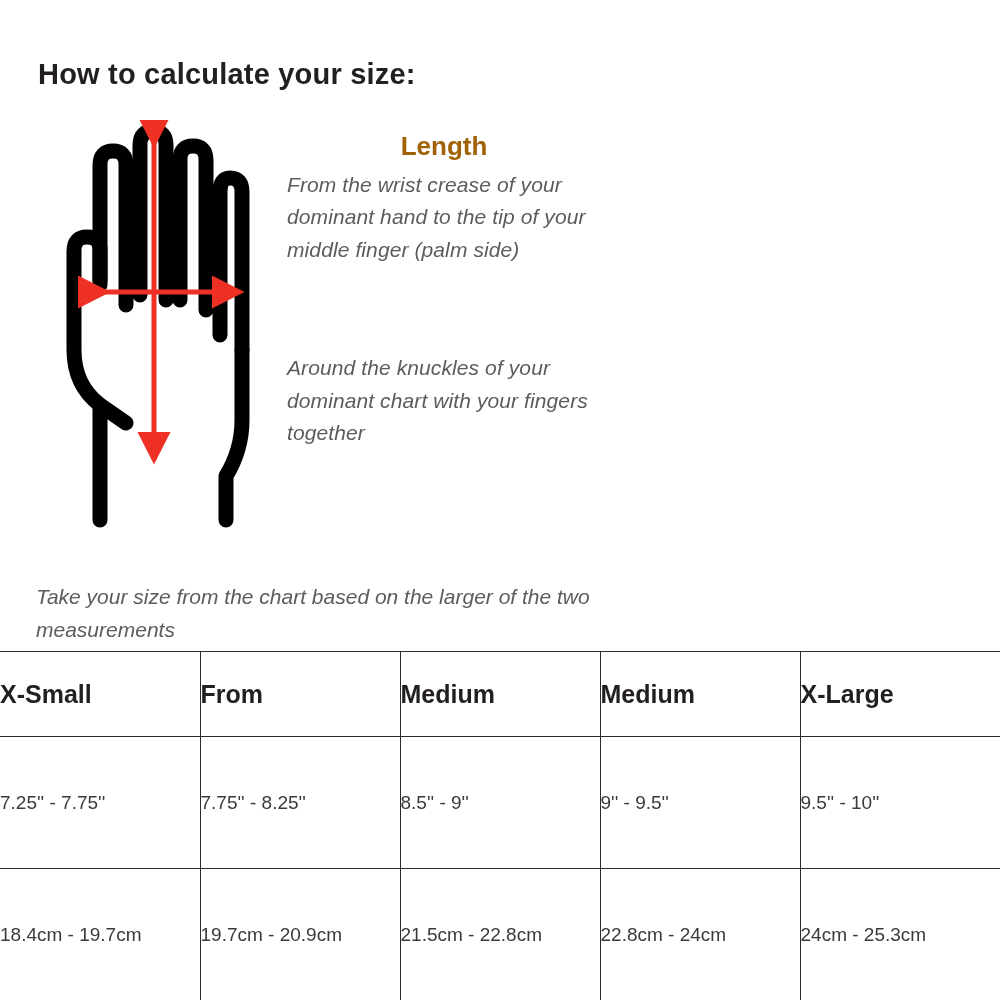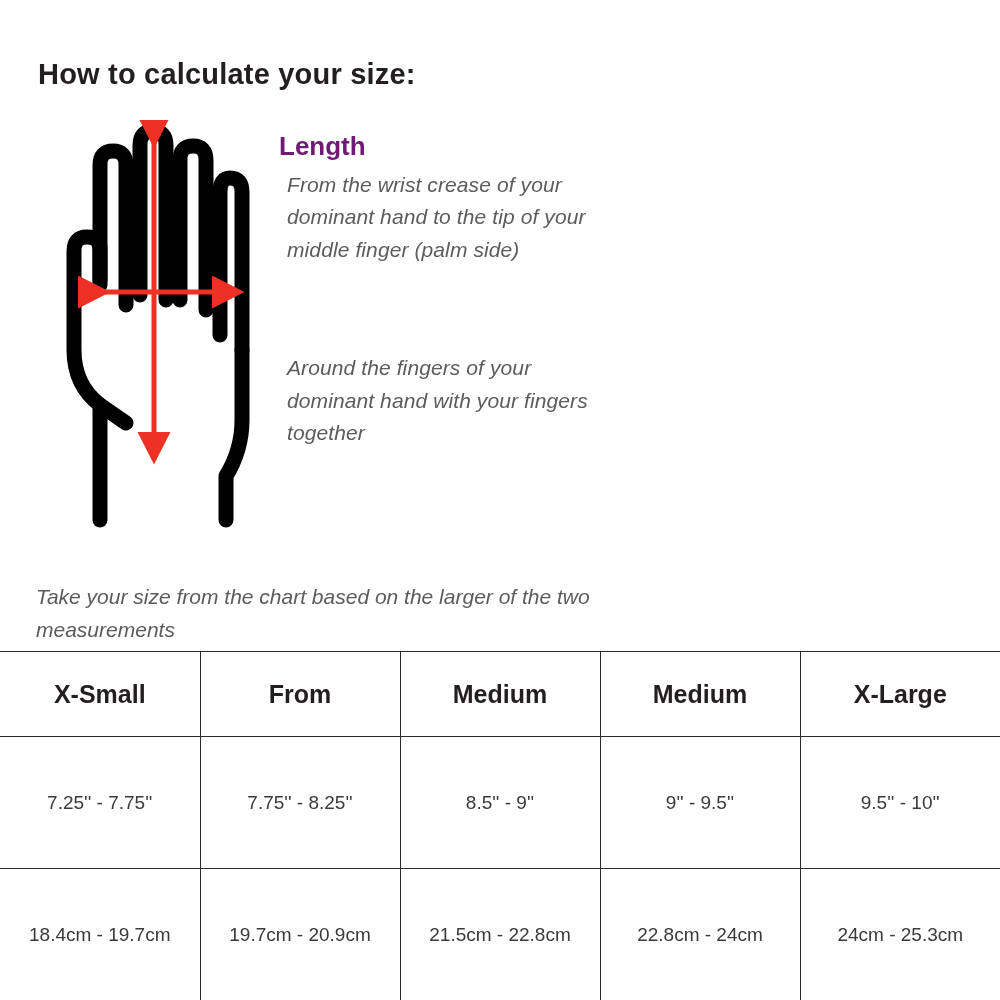--- a/index.html
+++ b/index.html
@@ -42,23 +42,24 @@
   }
   .hand-wrap svg { display: block; }
 
   
   .block {
     position: absolute;
   }
   .block-title {
     font-size: 26px;
     font-weight: bold;
-    color: #701a75;
+    color: #a16207;
     margin: 0 0 6px 0;
     line-height: 1.1;
+    text-align: center;
   }
   .block-body {
     font-size: 21px;
     font-style: italic;
     color: #5c5c5c;
     line-height: 1.55;
     margin: 8px;
     letter-spacing: 0.1px;
   }
   #length-block { left: 279px; top: 132px; width: 330px; }
@@ -79,21 +80,20 @@
   .size-table {
     position: absolute;
     left: 0;
     top: 651px;
     width: 1000px;
     border-collapse: collapse;
     table-layout: fixed;
   }
   .size-table td {
     border: 1px solid #2b2b2b;
-    text-align: center;
     vertical-align: middle;
     padding: 0;
   }
   .size-table tr.head td {
     height: 84px;
     font-size: 25px;
     font-weight: bold;
     color: #231f20;
   }
   .size-table tr.row td {
@@ -142,21 +142,21 @@
       <line x1="74" y1="172" x2="208" y2="172" stroke="#ee3124" stroke-width="5" marker-start="url(#ah)" marker-end="url(#ah)"></line>
     </svg>
   </div>
 
   <div class="block" id="length-block">
     <div class="block-title">Length</div>
     <div class="block-body">From the wrist crease of your dominant hand to the tip of your middle finger (palm side)</div>
   </div>
 
   <div class="block" id="girth-block">
-    <div class="block-body">Around the fingers of your dominant hand with your fingers together</div>
+    <div class="block-body">Around the knuckles of your dominant chart with your fingers together</div>
   </div>
 
   <div class="note">Take your size from the chart based on the larger of the two measurements</div>
 
   <table class="size-table">
     <tbody>
       <tr class="head">
         <td>X-Small</td>
         <td>From</td>
         <td>Medium</td>

